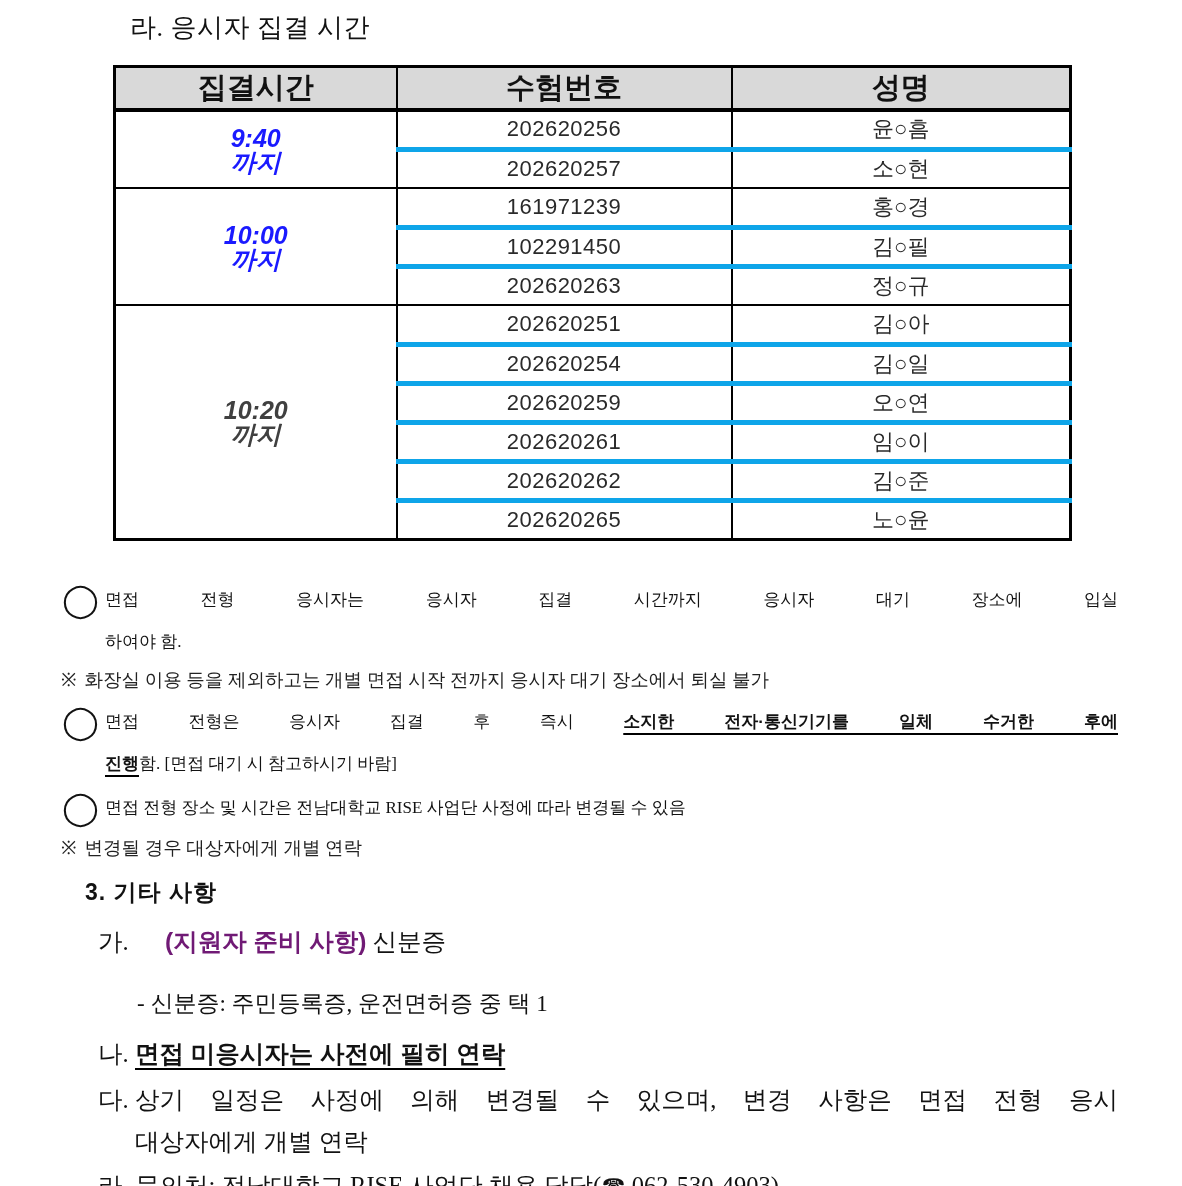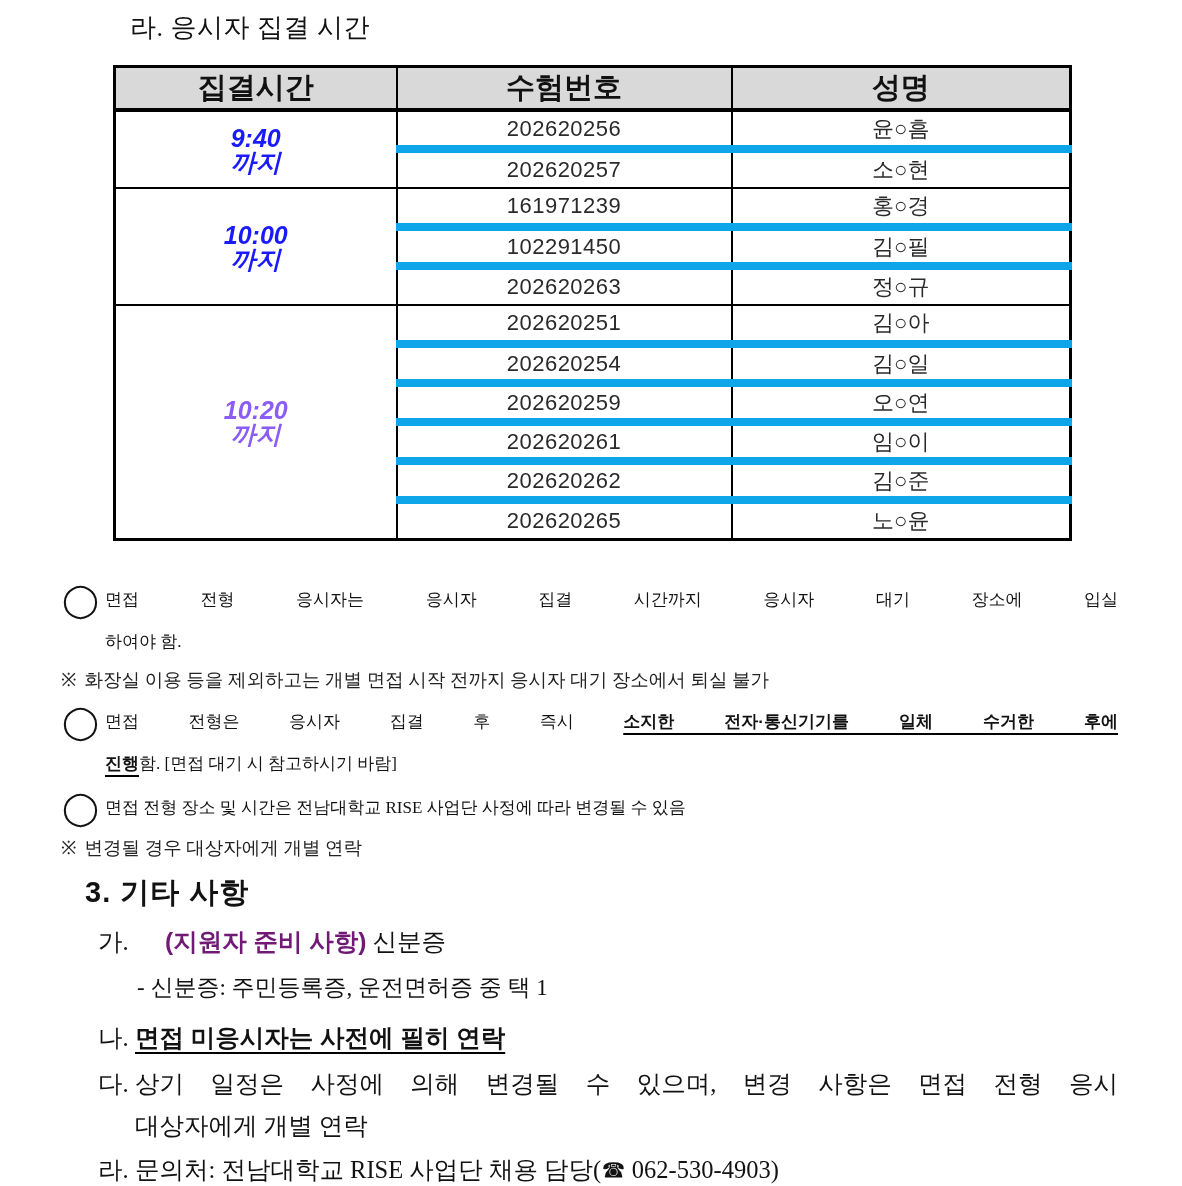--- a/index.html
+++ b/index.html
@@ -23,21 +23,21 @@
   }
   table.gather th {
     background:#d9d9d9; font-size:29px; font-weight:bold; color:#111;
     height:43px; text-align:center; vertical-align:middle;
     border:2px solid #000; border-bottom:4px solid #000;
   }
   table.gather td {
     height:39px; text-align:center; vertical-align:middle;
     font-size:22px; color:#2a2a2a;
     border-left:2px solid #000; border-right:2px solid #000;
-    border-bottom:8px solid #0ea5e9;
+    border-bottom:5px solid #0ea5e9;
   }
   table.gather td.group-end { border-bottom:2px solid #000; }
   table.gather td.time-cell { border-bottom:2px solid #000; font-weight:bold; }
   table.gather td.time-cell div { line-height:24px; font-size:25px;font-style:italic; }
   table.gather td.num { letter-spacing:0.5px; }
 
   
   .bullet { display:flex; margin-left:62px; width:1056px; }
   .bullet .marker { flex:none; width:43px; font-size:33px; line-height:42px; font-weight:normal; }
   .bullet .btext { flex:1; font-size:17px; line-height:42px; }
@@ -46,36 +46,36 @@
 
   .b { font-family:"Liberation Sans","DejaVu Sans",sans-serif; font-weight:bold; }
   .u { text-decoration:underline; text-decoration-thickness:2px; text-underline-offset:6px; text-decoration-color:#000; }
 
   
   .note { margin-left:61px; font-size:18.5px; line-height:26px; color:#222; }
   .note .nmark { margin-right:8px; }
 
   
   .h3 {
-    margin:12px 0 0 85px; font-size:29px; font-weight:bold; letter-spacing:1px;
+    margin:12px 0 0 85px; font-size:23px; font-weight:bold; letter-spacing:1px;
     font-family:"Liberation Sans","DejaVu Sans",sans-serif; line-height:38px;
   }
   .item { display:flex; margin-left:98px; width:1020px; font-size:24.5px; line-height:42px; }
   .item .ilabel { flex:none; width:37px; }
   .item .itext { flex:1; }
   .subitem { margin-left:137px; font-size:23px; line-height:30px; }
 
   
   .mt-b1 { margin-top:38px; }
   .mt-n1 { margin-top:4px; }
   .mt-b2 { margin-top:8px; }
   .mt-b3 { margin-top:2px; }
   .mt-n2 { margin-top:6px; }
   .mt-ga { margin-top:10px; }
-  .mt-sub { margin-top:10px; }
+  .mt-sub { margin-top:26px; }
   .mt-na { margin-top:14px; }
   .mt-da { margin-top:4px; }
   .mt-ra { margin-top:2px; }
 </style>
 </head>
 <body>
 
 <div>
 
   <div class="sec-title">라. 응시자 집결 시간</div>
@@ -116,21 +116,21 @@
         </tr>
         <tr>
           <td class="num">102291450</td>
           <td class="">김○필</td>
         </tr>
         <tr>
           <td class="num group-end">202620263</td>
           <td class="group-end">정○규</td>
         </tr>
         <tr>
-          <td class="time-cell" rowspan="6" style="color: #8b5cf6;">
+          <td class="time-cell" rowspan="6" style="color: #404040;">
             <div>10:20</div>
             <div>까지</div>
           </td>
           <td class="num">202620251</td>
           <td class="">김○아</td>
         </tr>
         <tr>
           <td class="num">202620254</td>
           <td class="">김○일</td>
         </tr>

